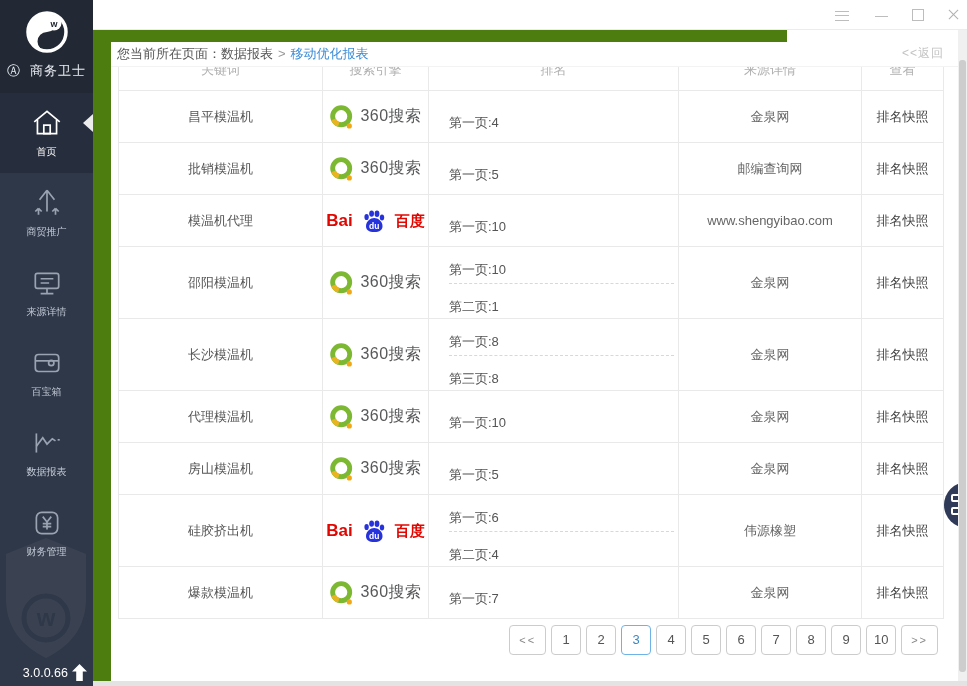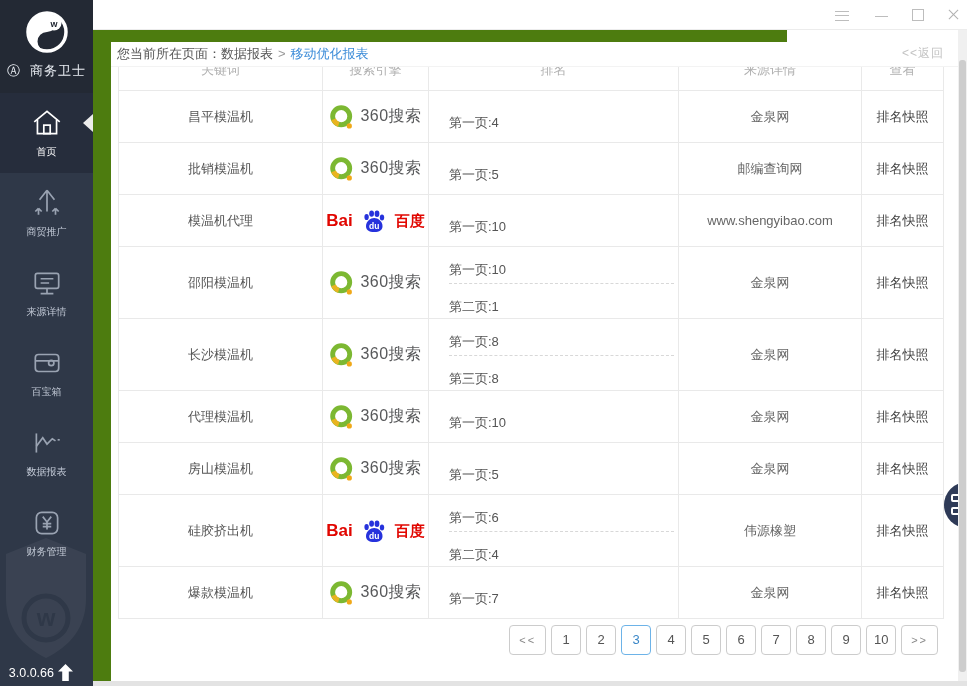--- a/index.html
+++ b/index.html
@@ -15,21 +15,21 @@
   .nav-item { position:relative; height:80px; text-align:center; padding-top:13px;
               cursor:pointer; }
   .nav-item .icon { display:block; margin:0 auto; }
   .nav-label { display:block; margin-top:5px; color:#c2c9d6; font-size:10px; }
   .nav-item.active { background:#262d3c; }
   .nav-item.active .nav-label { color:#fff; }
   .active-arrow { position:absolute; right:0; top:21px; width:0; height:0;
                   border-top:9px solid transparent; border-bottom:9px solid transparent;
                   border-right:10px solid #ececec; }
   .watermark { position:absolute; left:0; bottom:24px; opacity:0.05; }
-  .version-bar { position:absolute; bottom:5px; right:20px; color:#fff; font-size:12.5px;
+  .version-bar { position:absolute; bottom:5px; right:6px; color:#fff; font-size:12.5px;
                  display:flex; align-items:center; gap:4px; }
 
   
   #titlebar { position:absolute; left:93px; top:0; width:874px; height:30px; background:#fff;
               border-bottom:1px solid #ececec; z-index:4; }
   .last-login { position:absolute; left:13px; top:0; line-height:30px; color:#a8a8a8; font-size:12.5px; }
   .winbtn { position:absolute; top:0; width:26px; height:30px; cursor:pointer; }
   .menu-lines, .menu-lines::before, .menu-lines::after {
       position:absolute; width:14px; height:0; border-top:1.5px solid #bdbdbd; content:""; }
   .menu-lines { top:11px; left:6px; }

